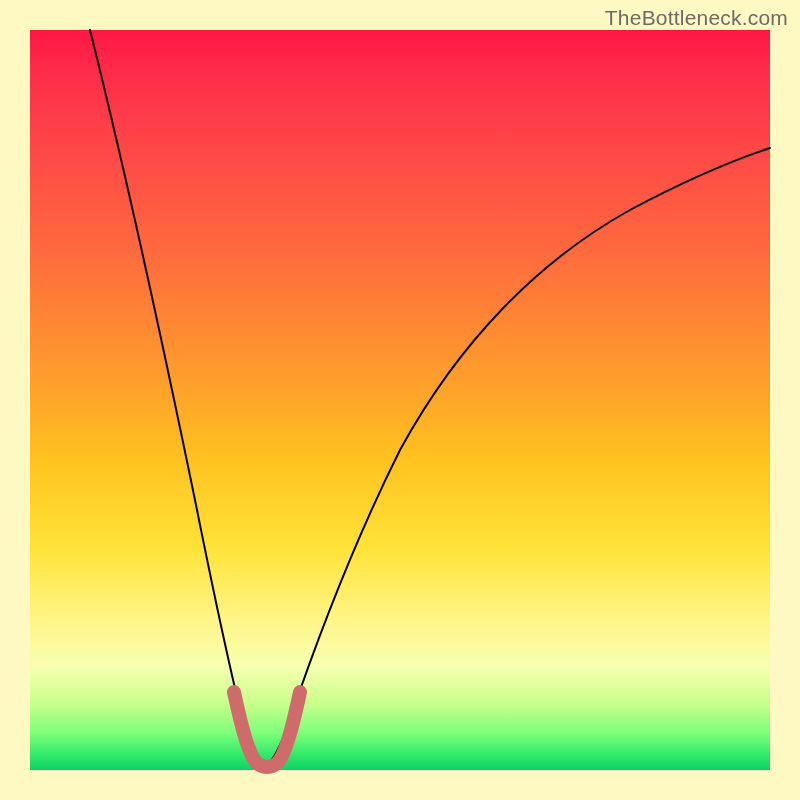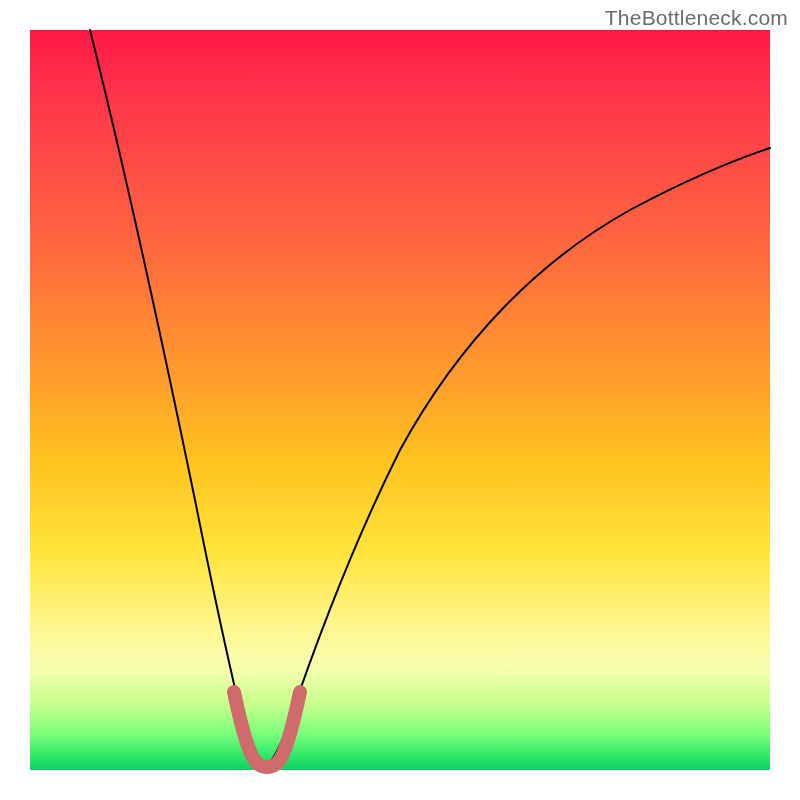--- a/index.html
+++ b/index.html
@@ -8,21 +8,21 @@
     width: 800px;
     height: 800px;
     background: #000;
     overflow: hidden;
     font-family: Arial, Helvetica, sans-serif;
   }
   .frame {
     position: relative;
     width: 800px;
     height: 800px;
-    background: #ffffff;
+    background: #fef9c3;
   }
   .plot {
     position: absolute;
     left: 30px;
     top: 30px;
     width: 740px;
     height: 740px;
     
     background: linear-gradient(
       to bottom,

